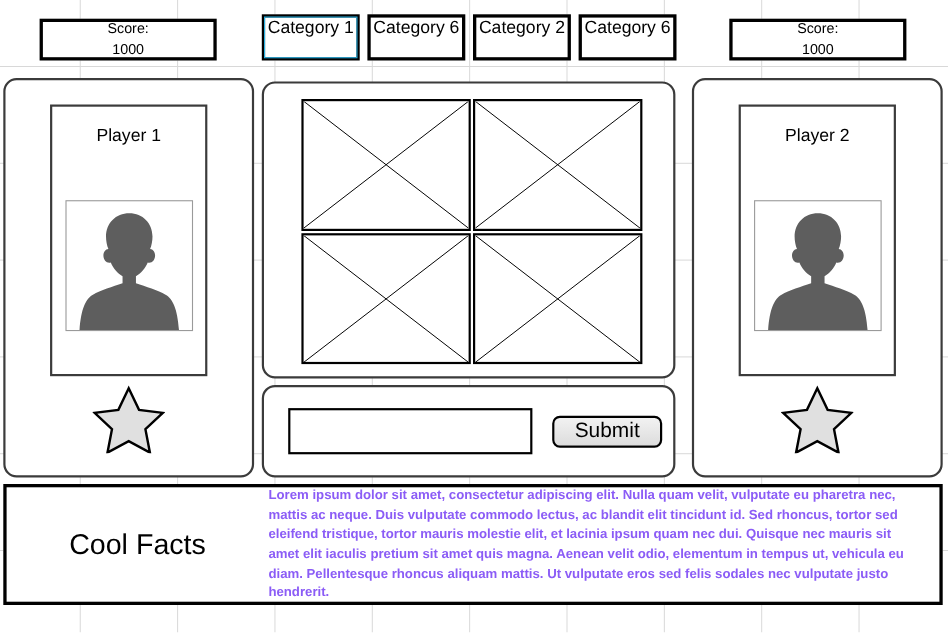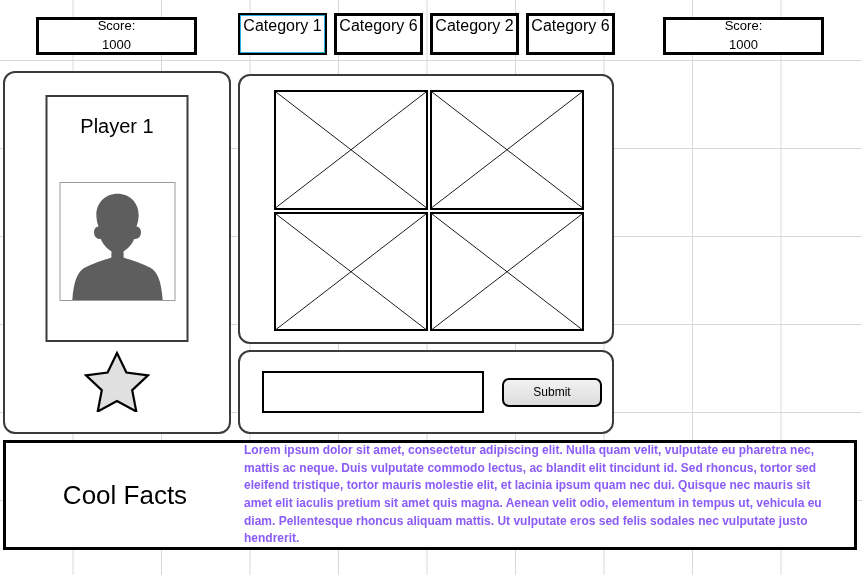--- a/index.html
+++ b/index.html
@@ -73,21 +73,21 @@
 
   .player-card {
     position: absolute; left: 50%; transform: translateX(-50%);
     top: 22px; width: 143px; height: 247px;
     border: 2px solid #3b3b3b;
     background: #fff;
   }
   .player-name {
     text-align: center;
     margin-top: 18px;
-    font-size: 20px;
+    font-size: 16px;
     color: #000;
   }
   .avatar-frame {
     position: absolute; left: 50%; transform: translateX(-50%);
     top: 85px; width: 116px; height: 119px;
     border: 1.5px solid #9a9a9a;
     background: #fff;
     overflow: hidden;
   }
   .avatar-frame svg { display: block; width: 100%; height: 100%; }
@@ -141,21 +141,21 @@
     padding: 0 8px;
     outline: none;
   }
   #submit-button {
     margin-left: 18px;
     width: 100px; height: 29px;
     border: 2px solid #000;
     border-radius: 7px;
     background: linear-gradient(to bottom, #f2f2f2 0%, #e6e6e6 55%, #dcdcdc 100%);
     font-family: "Liberation Sans", sans-serif;
-    font-size: 12px;
+    font-size: 19px;
     color: #000;
     cursor: pointer;
   }
 
   
   #facts-panel {
     position: absolute; left: 3px; top: 440px;
     width: 854px; height: 110px;
     border: 3px solid #000;
     background: #fff;
@@ -258,19 +258,39 @@
         </svg>
       </div>
     </div>
   </div>
 
   <div id="answer-panel">
     <input id="answer-input" type="text" placeholder="" style="">
     <button id="submit-button">Submit</button>
   </div>
 
+  <div id="player-panel-2" class="player-panel">
+    <div class="player-card">
+      <div class="player-name">Player 2</div>
+      <div class="avatar-frame">
+        <svg viewBox="0 0 116 119" preserveAspectRatio="none">
+          <path fill="#5e5e5e" d="M58 11c-12.5 0-21.5 9.2-21.5 21.6 0 4.2 0.8 8.2 2.2 11.6
+            -2.6 0.2-4.6 2.6-4.6 6 0 3.8 2.4 6.7 5.4 6.7 0.5 0 1-0.1 1.4-0.2
+            2.3 5.6 6.3 10.2 10.9 12.6l0 6.4c-9 3-20.5 6.6-27.4 10.6C17.6 90.3 13.5 99 12 119h92
+            c-1.5-20-5.6-28.7-12.4-32.7-6.9-4-18.4-7.6-27.4-10.6l0-6.4c4.6-2.4 8.6-7 10.9-12.6
+            0.4 0.1 0.9 0.2 1.4 0.2 3 0 5.4-2.9 5.4-6.7 0-3.4-2-5.8-4.6-6 1.4-3.4 2.2-7.4 2.2-11.6
+            C79.5 20.2 70.5 11 58 11z"></path>
+        </svg>
+      </div>
+    </div>
+    <div class="star-wrap">
+      <svg viewBox="0 0 66 62">
+        <polygon points="33,3 42.4,22.6 64,25.3 48.2,40.2 52.3,61.5 33,51 13.7,61.5 17.8,40.2 2,25.3 23.6,22.6" fill="#e0e0e0" stroke="#000000" stroke-width="2.2" stroke-linejoin="miter"></polygon>
+      </svg>
+    </div>
+  </div>
 
   <div id="facts-panel">
     <div id="facts-title">Cool Facts</div>
     <div id="facts-body">Lorem ipsum dolor sit amet, consectetur adipiscing elit. Nulla quam velit, vulputate eu pharetra nec, mattis ac neque. Duis vulputate commodo lectus, ac blandit elit tincidunt id. Sed rhoncus, tortor sed eleifend tristique, tortor mauris molestie elit, et lacinia ipsum quam nec dui. Quisque nec mauris sit amet elit iaculis pretium sit amet quis magna. Aenean velit odio, elementum in tempus ut, vehicula eu diam. Pellentesque rhoncus aliquam mattis. Ut vulputate eros sed felis sodales nec vulputate justo hendrerit.</div>
   </div>
 
 </div>
 
 </body></html>

